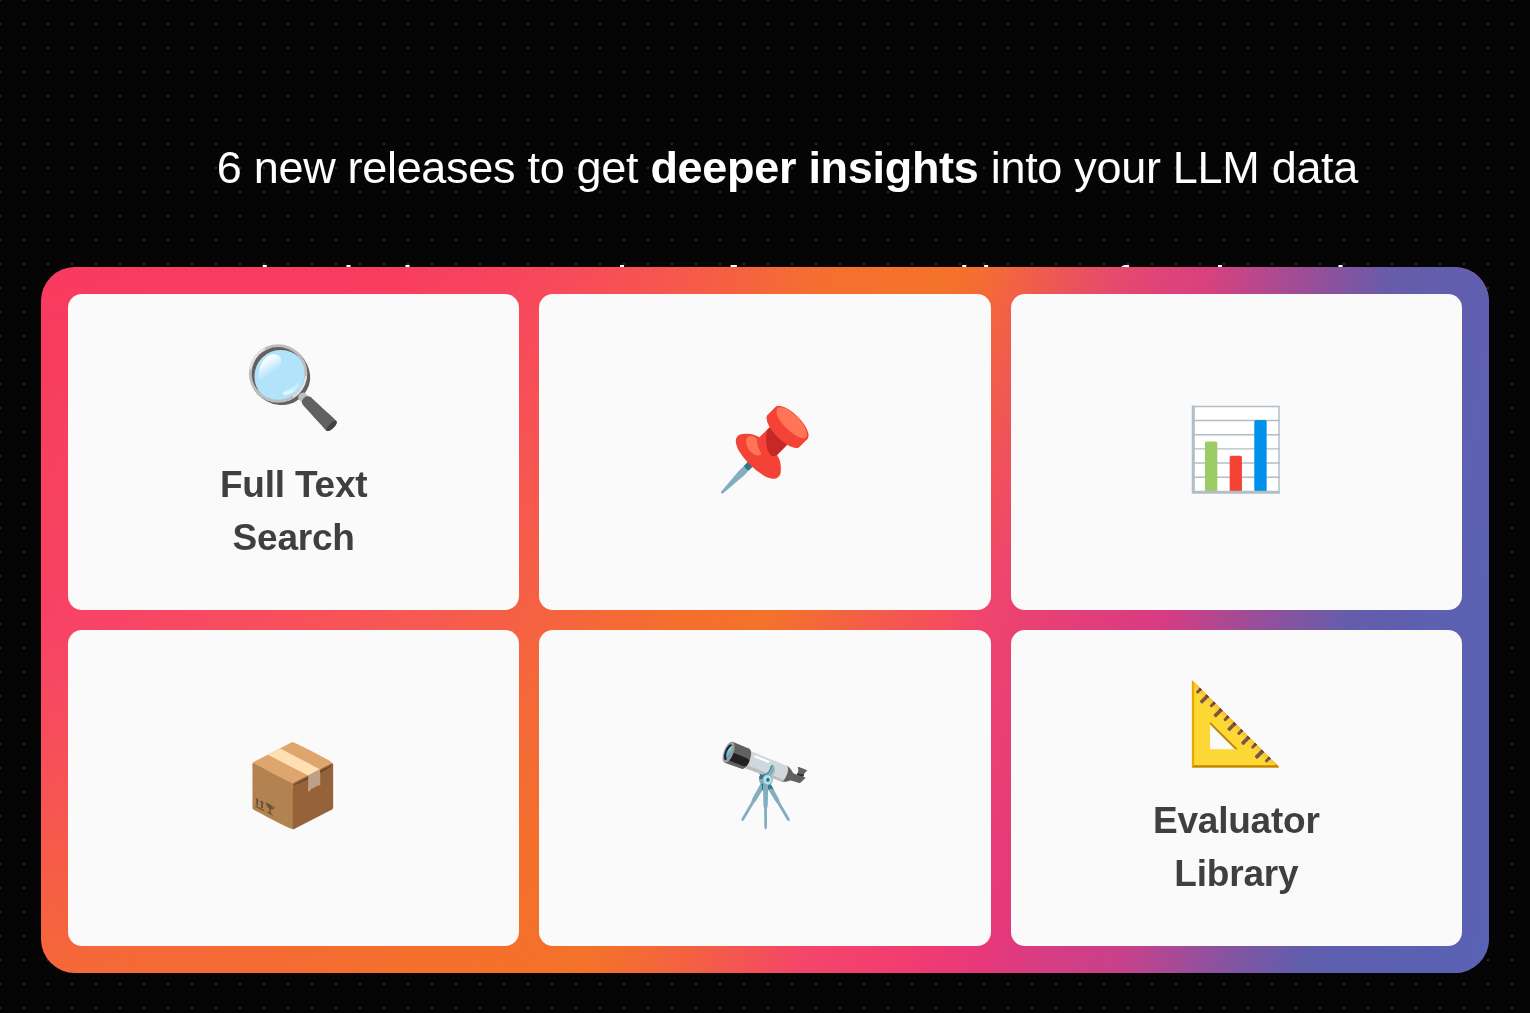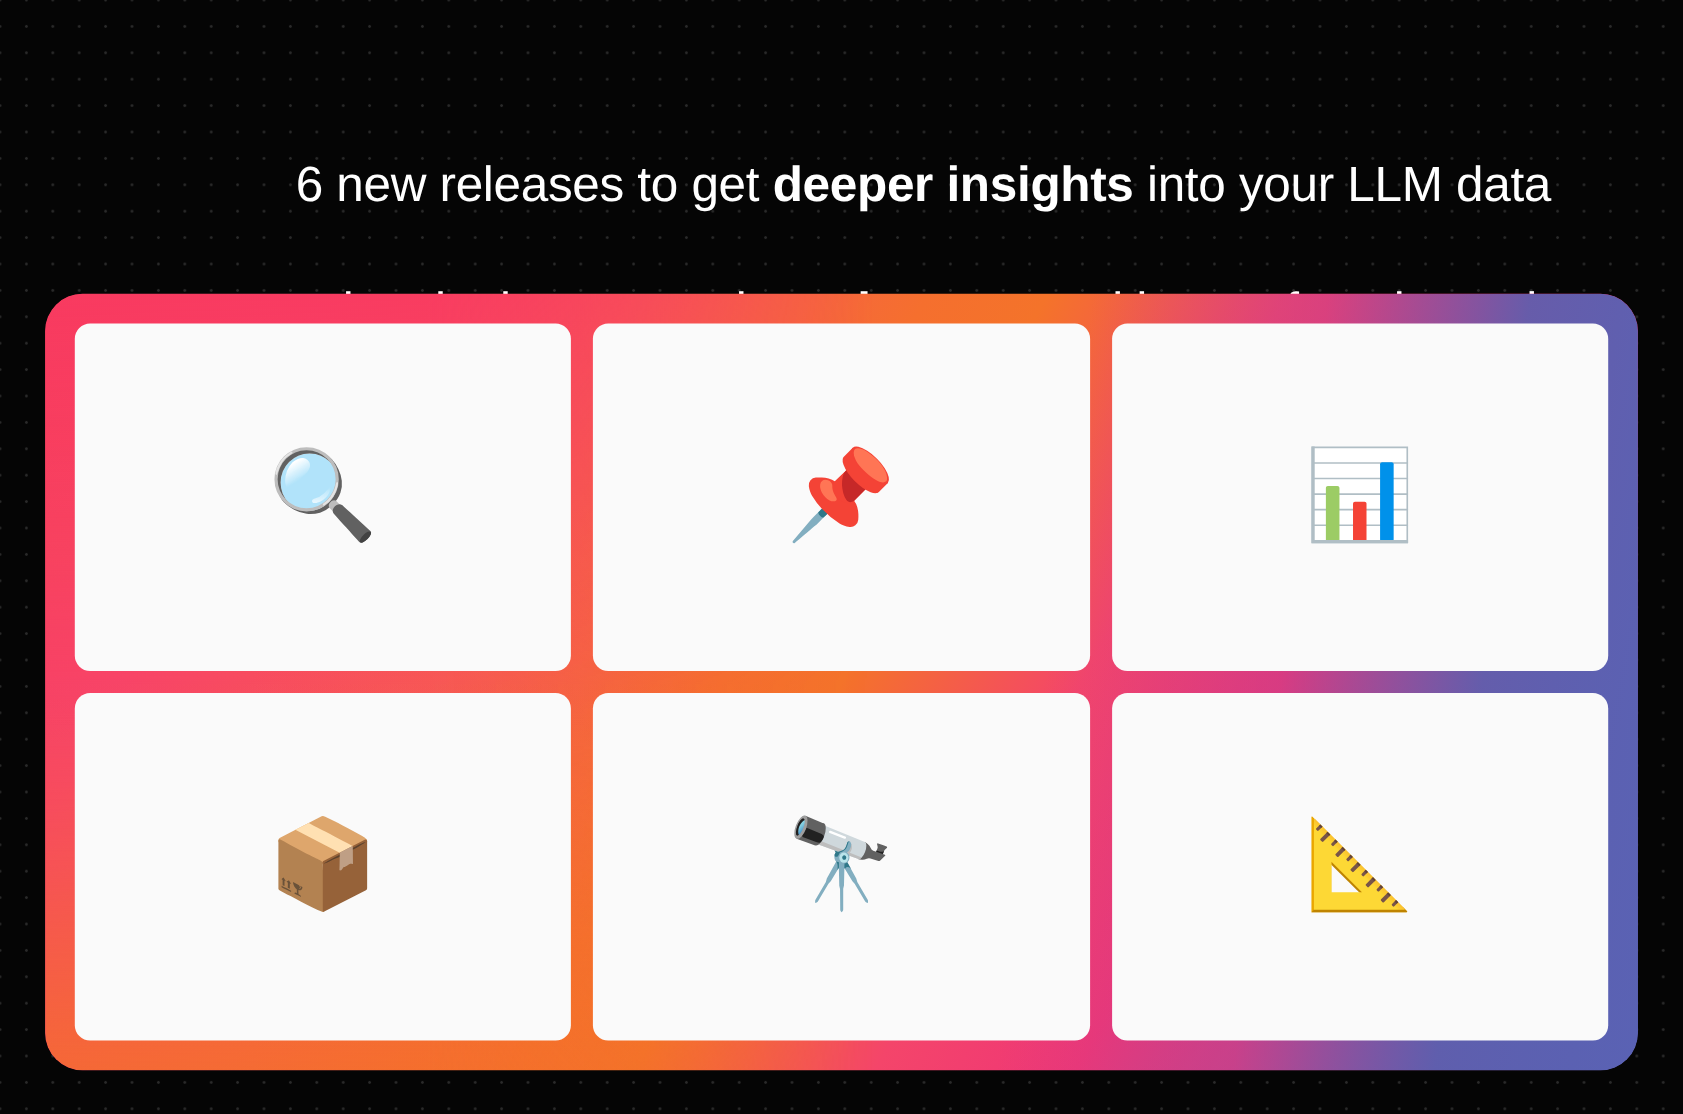--- a/index.html
+++ b/index.html
@@ -18,21 +18,21 @@
     background-position: 12px 12px;
     font-family: "Liberation Sans", sans-serif;
     position: relative;
   }
 
   .page {
     width: 1530px;
     height: 917px;
     display: flex;
     flex-direction: column;
-    align-items: flex-end;
+    align-items: flex-start;
     position: relative;
     padding-left: 48px;
   }
 
   
   .headline {
     width: 1430px;
     margin-top: 82px;
     text-align: center;
     color: #ffffff;
@@ -157,38 +157,42 @@
   <div class="headline">
     <span><span>6 new releases to get </span><b>deeper insights</b><span> into your LLM data</span></span><br>
     <span><span>and make it even easier to </span><b>integrate</b><span> with your favorite tools.</span></span>
   </div>
 
   <div class="frame">
     <div class="grid">
 
       <div class="card">
         <div class="card-icon">🔍</div>
+        <div class="card-label">Full Text
+Search</div>
       </div>
 
       <div class="card">
         <div class="card-icon">📌</div>
       </div>
 
       <div class="card">
         <div class="card-icon">📊</div>
       </div>
 
       <div class="card">
         <div class="card-icon">📦</div>
       </div>
 
       <div class="card">
         <div class="card-icon">🔭</div>
       </div>
 
       <div class="card">
         <div class="card-icon">📐</div>
+        <div class="card-label">Evaluator
+Library</div>
       </div>
 
     </div>
   </div>
 
 </div>
 
 </body></html>

